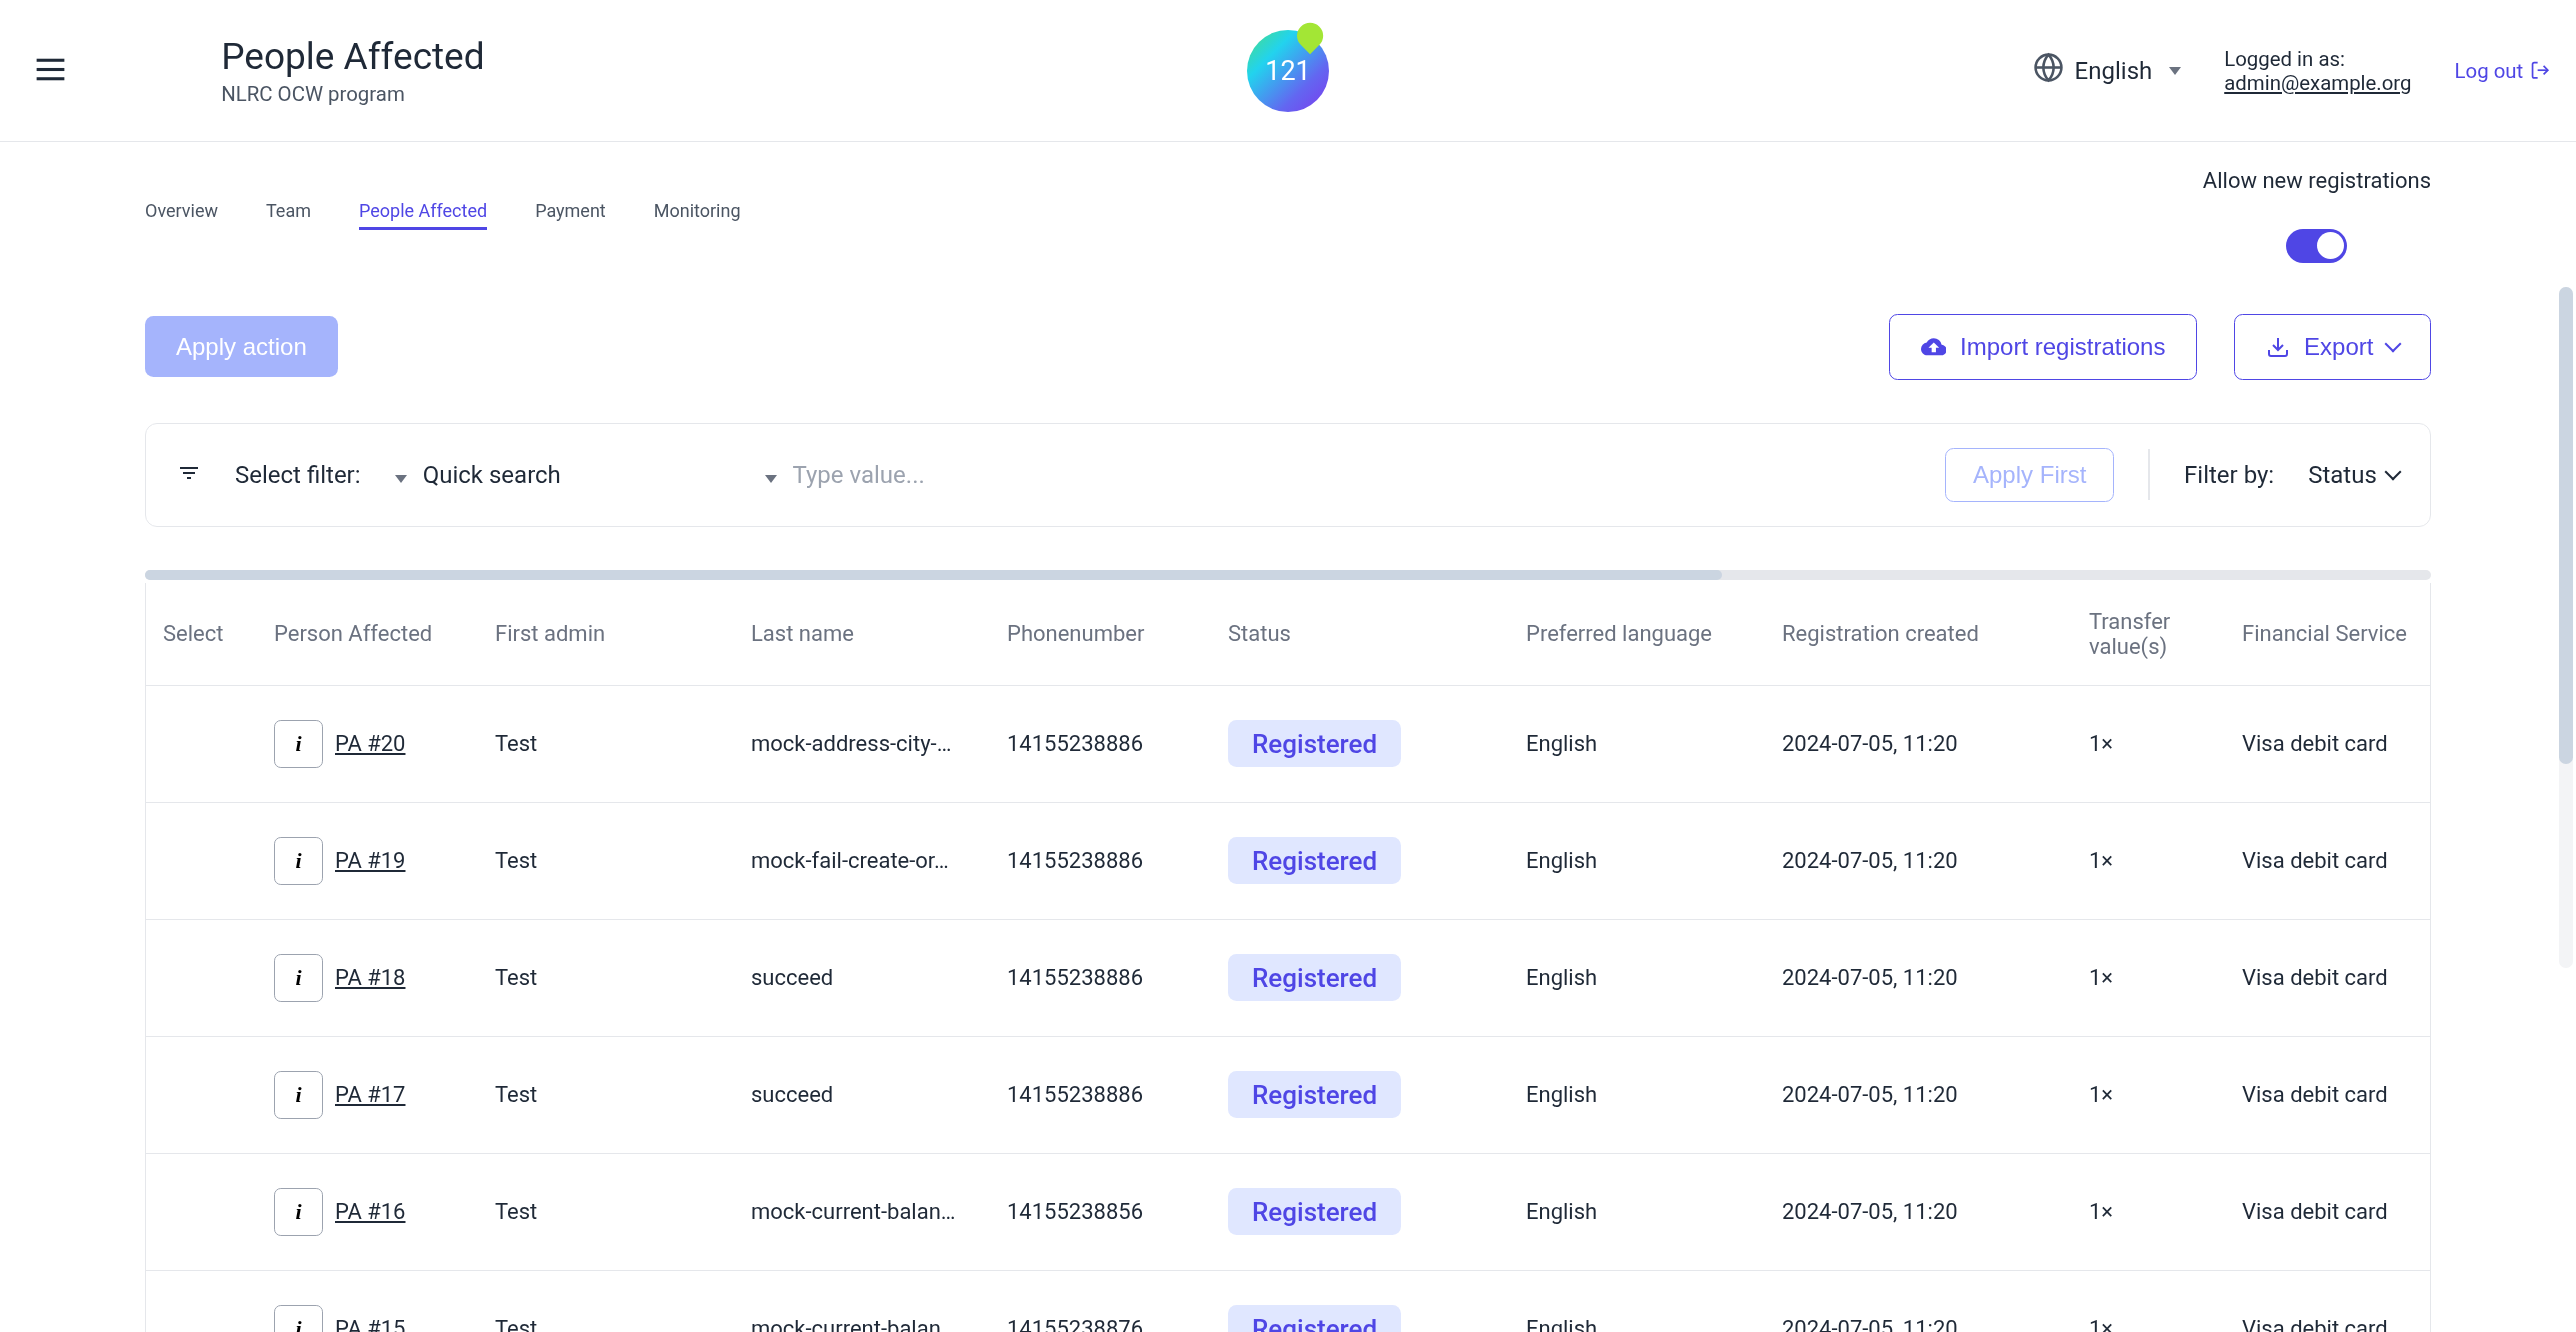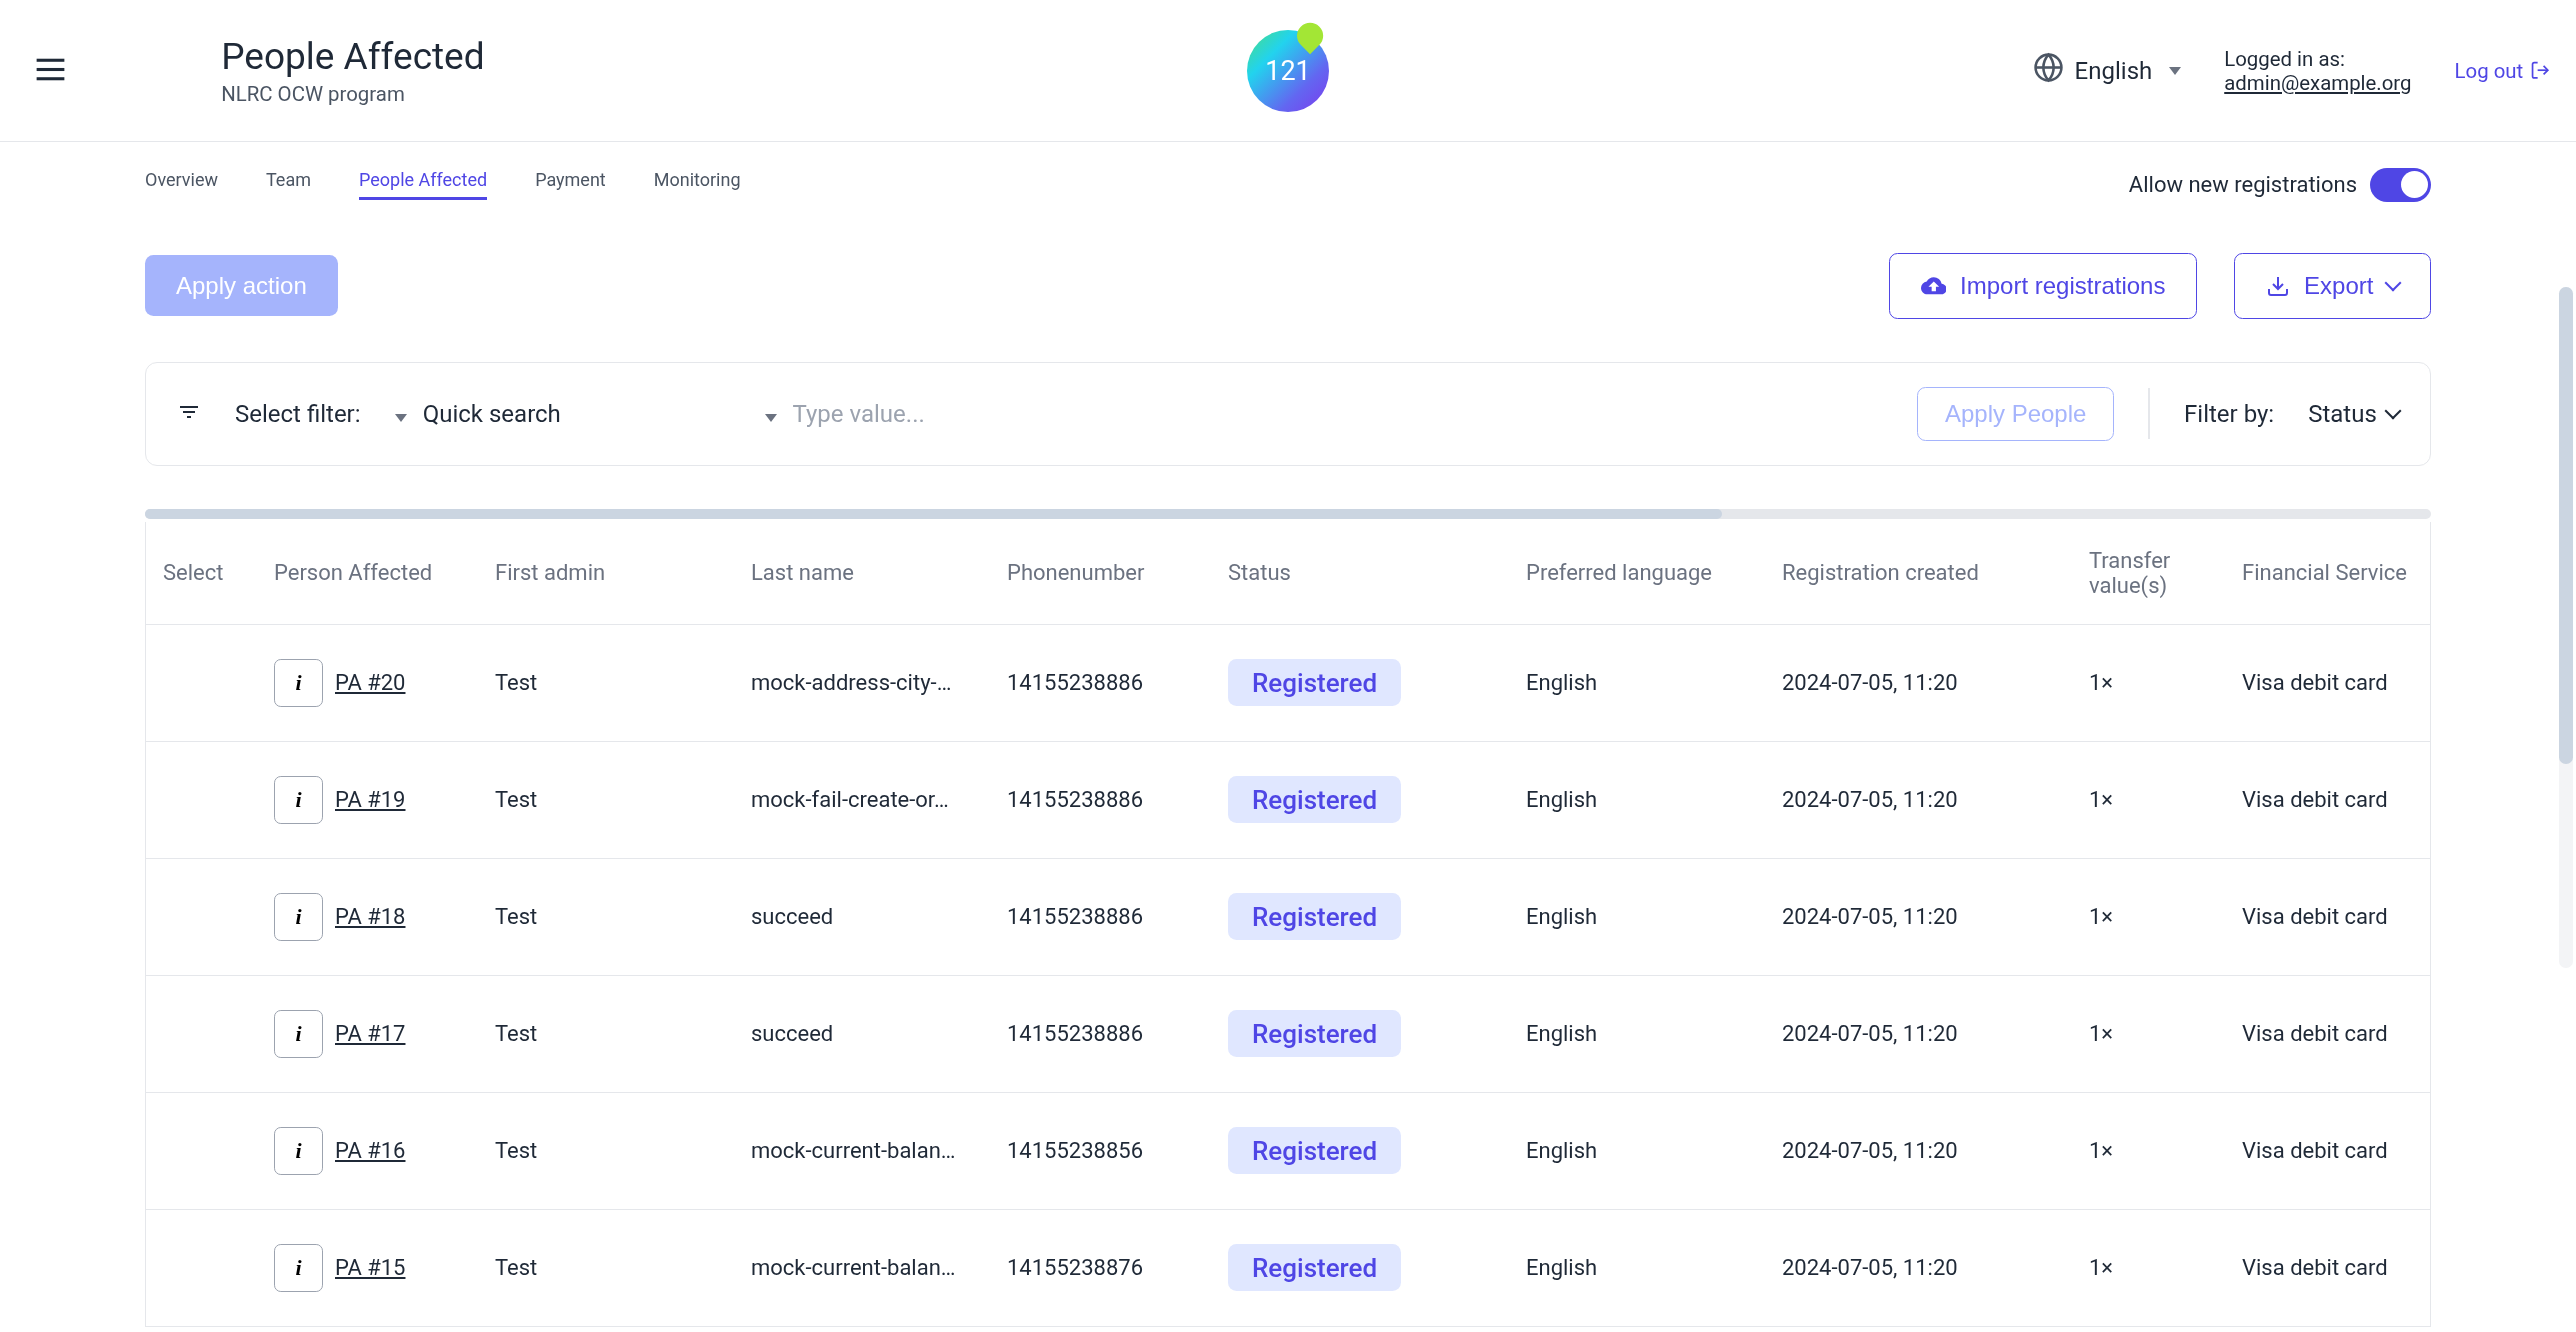--- a/index.html
+++ b/index.html
@@ -128,23 +128,24 @@
       padding-bottom: 6.8px;
     }
     .tab.active {
       color: #4f46e5;
       border-bottom: 3.4px solid #4f46e5;
     }
     .allow-reg {
       margin-left: auto;
       display: flex;
       align-items: center;
-      gap: 13px;
+      gap: 36px;
       font-size: 22px;
       color: #1f2937;
+      flex-direction: column;
     }
     .toggle {
       width: 61px;
       height: 34px;
       border-radius: 17px;
       background: #4f46e5;
       position: relative;
       cursor: pointer;
     }
     .toggle::after {
@@ -449,21 +450,21 @@
     </span>
     <span class="filter-label">Select filter:</span>
     <span class="quick-search">
       <span class="caret-down" style="margin-right:10.2px;margin-left:0"></span>
       <span>Quick search</span>
     </span>
     <span class="type-value">
       <span class="caret-down" style="margin-right:10.2px;margin-left:0"></span>
       <span>Type value...</span>
     </span>
-    <button class="apply-filter-btn">Apply People</button>
+    <button class="apply-filter-btn">Apply First</button>
     <div class="divider"></div>
     <span class="filter-by">Filter by:</span>
     <span class="status-dropdown">
       <span>Status</span>
       <span class="chevron"></span>
     </span>
   </div>
 
   <div class="scroll-indicator">
     <div class="scroll-thumb"></div>

